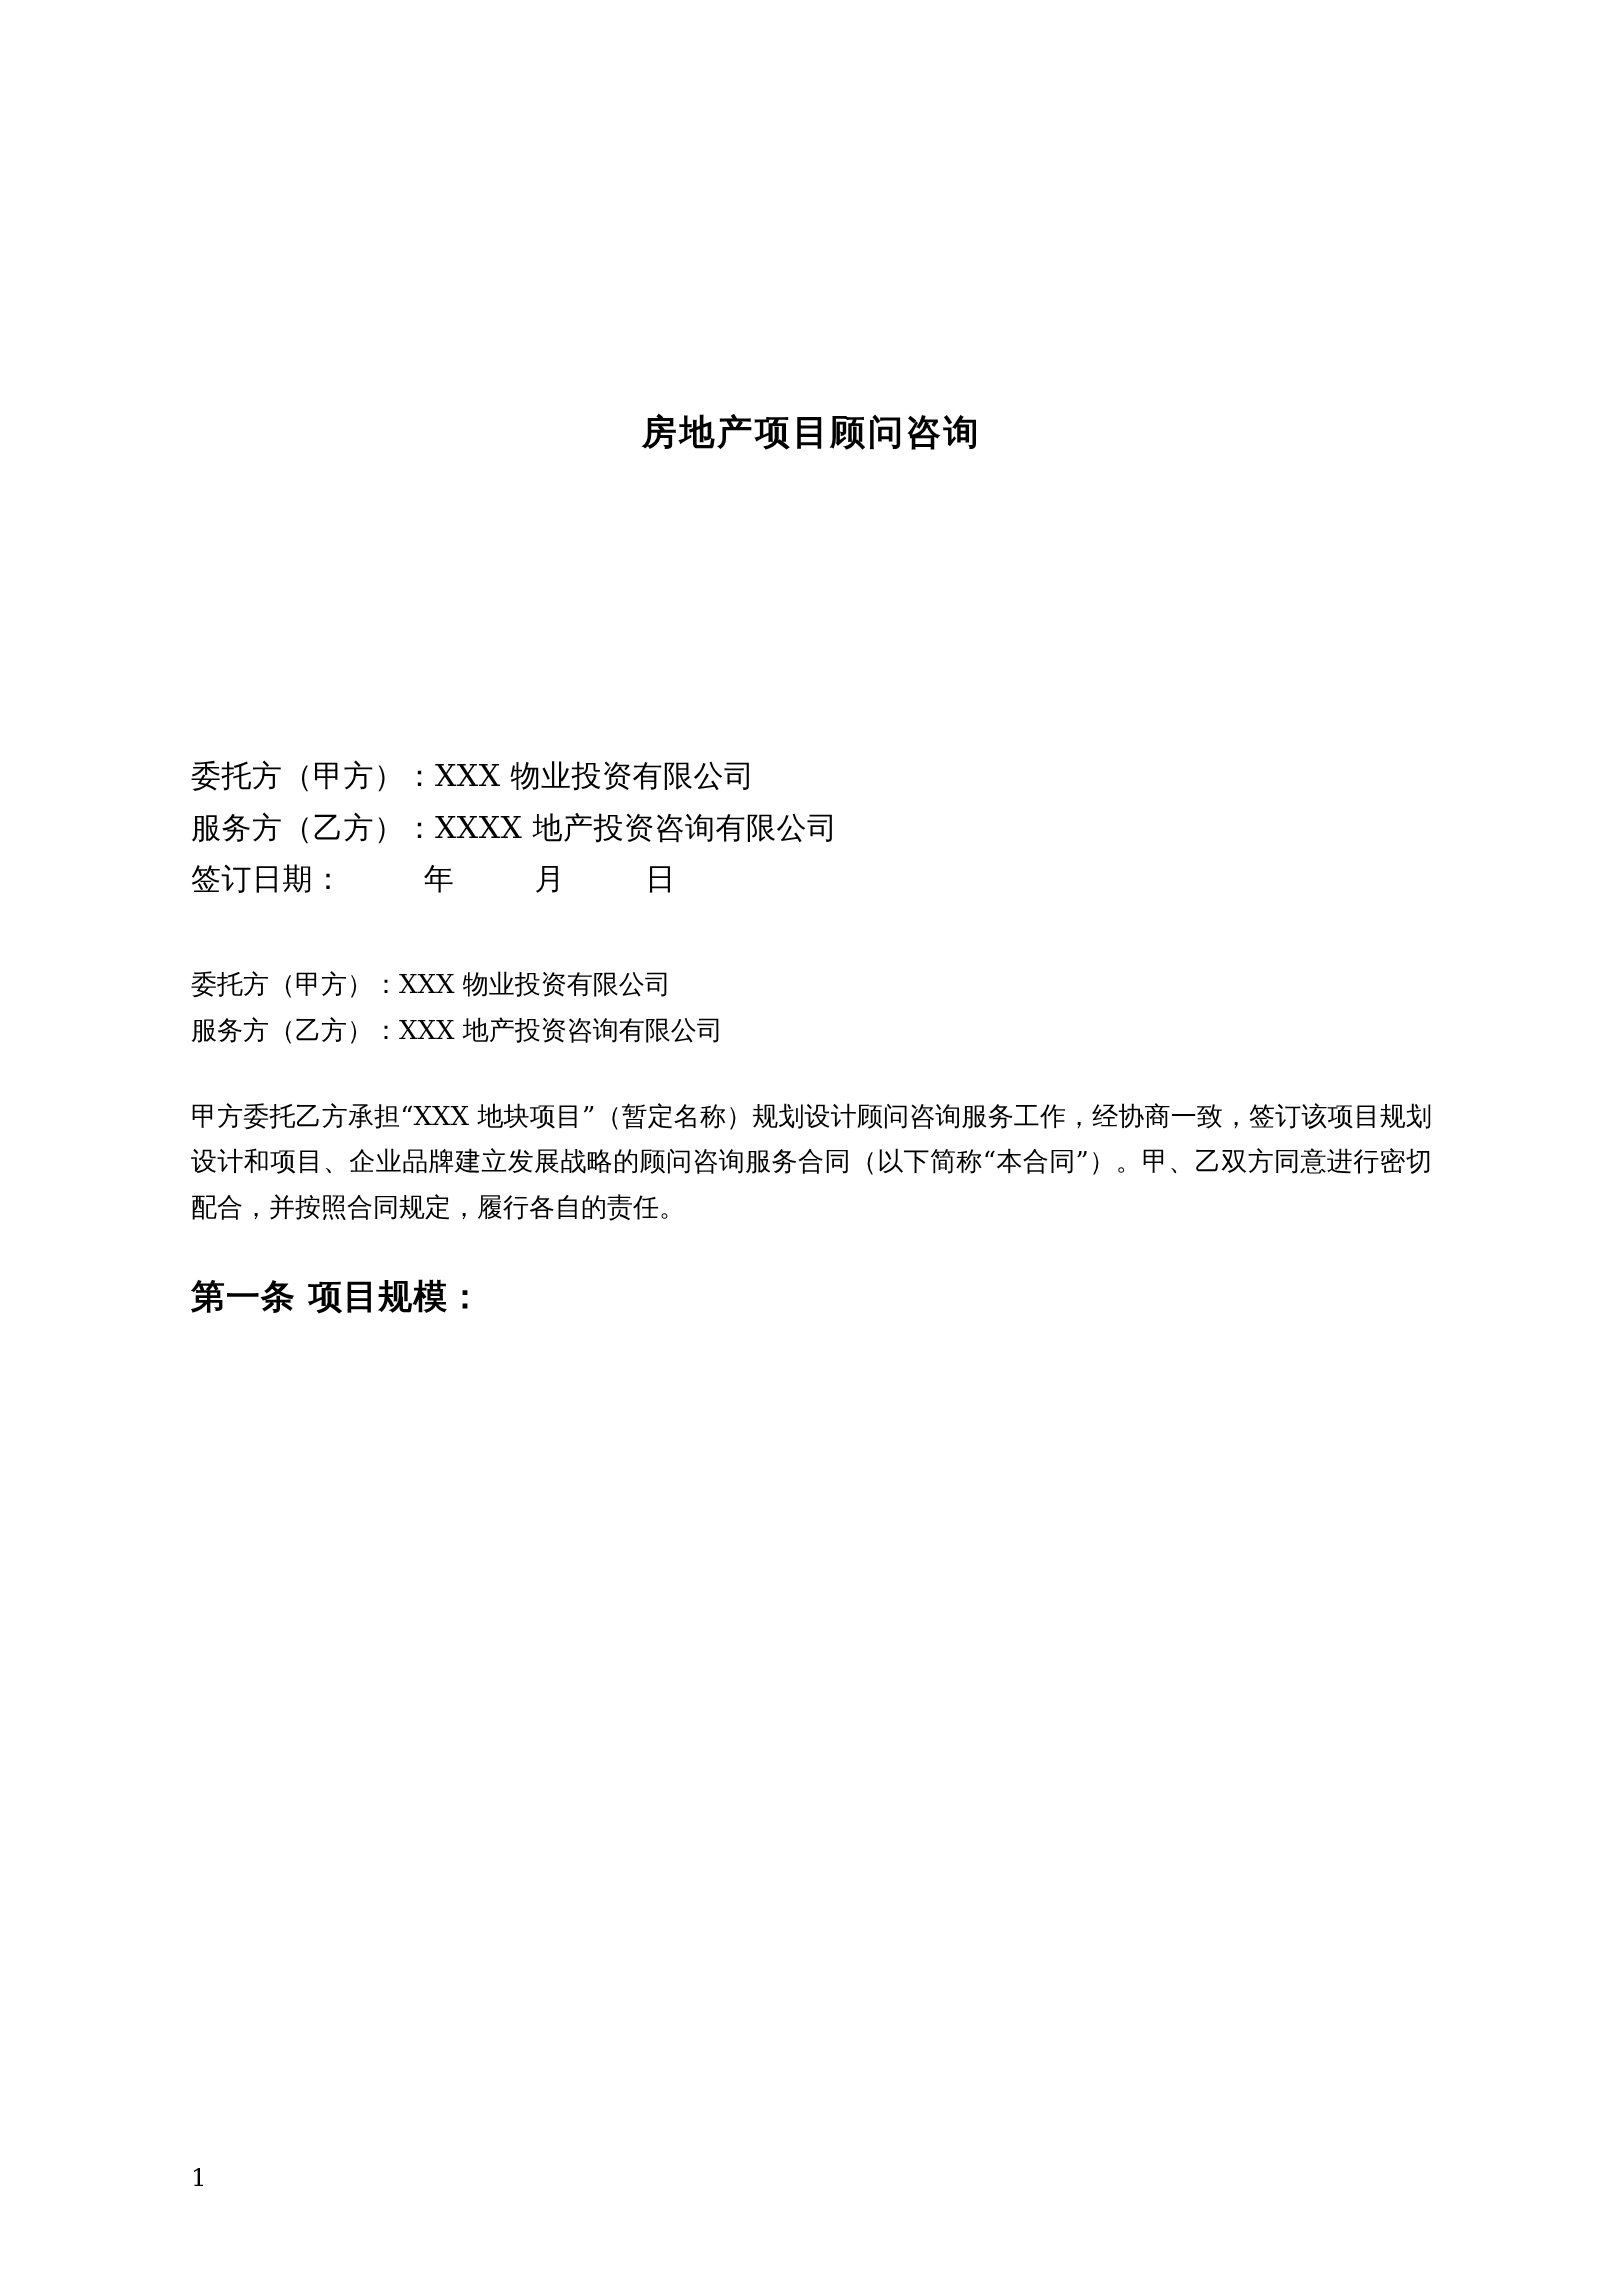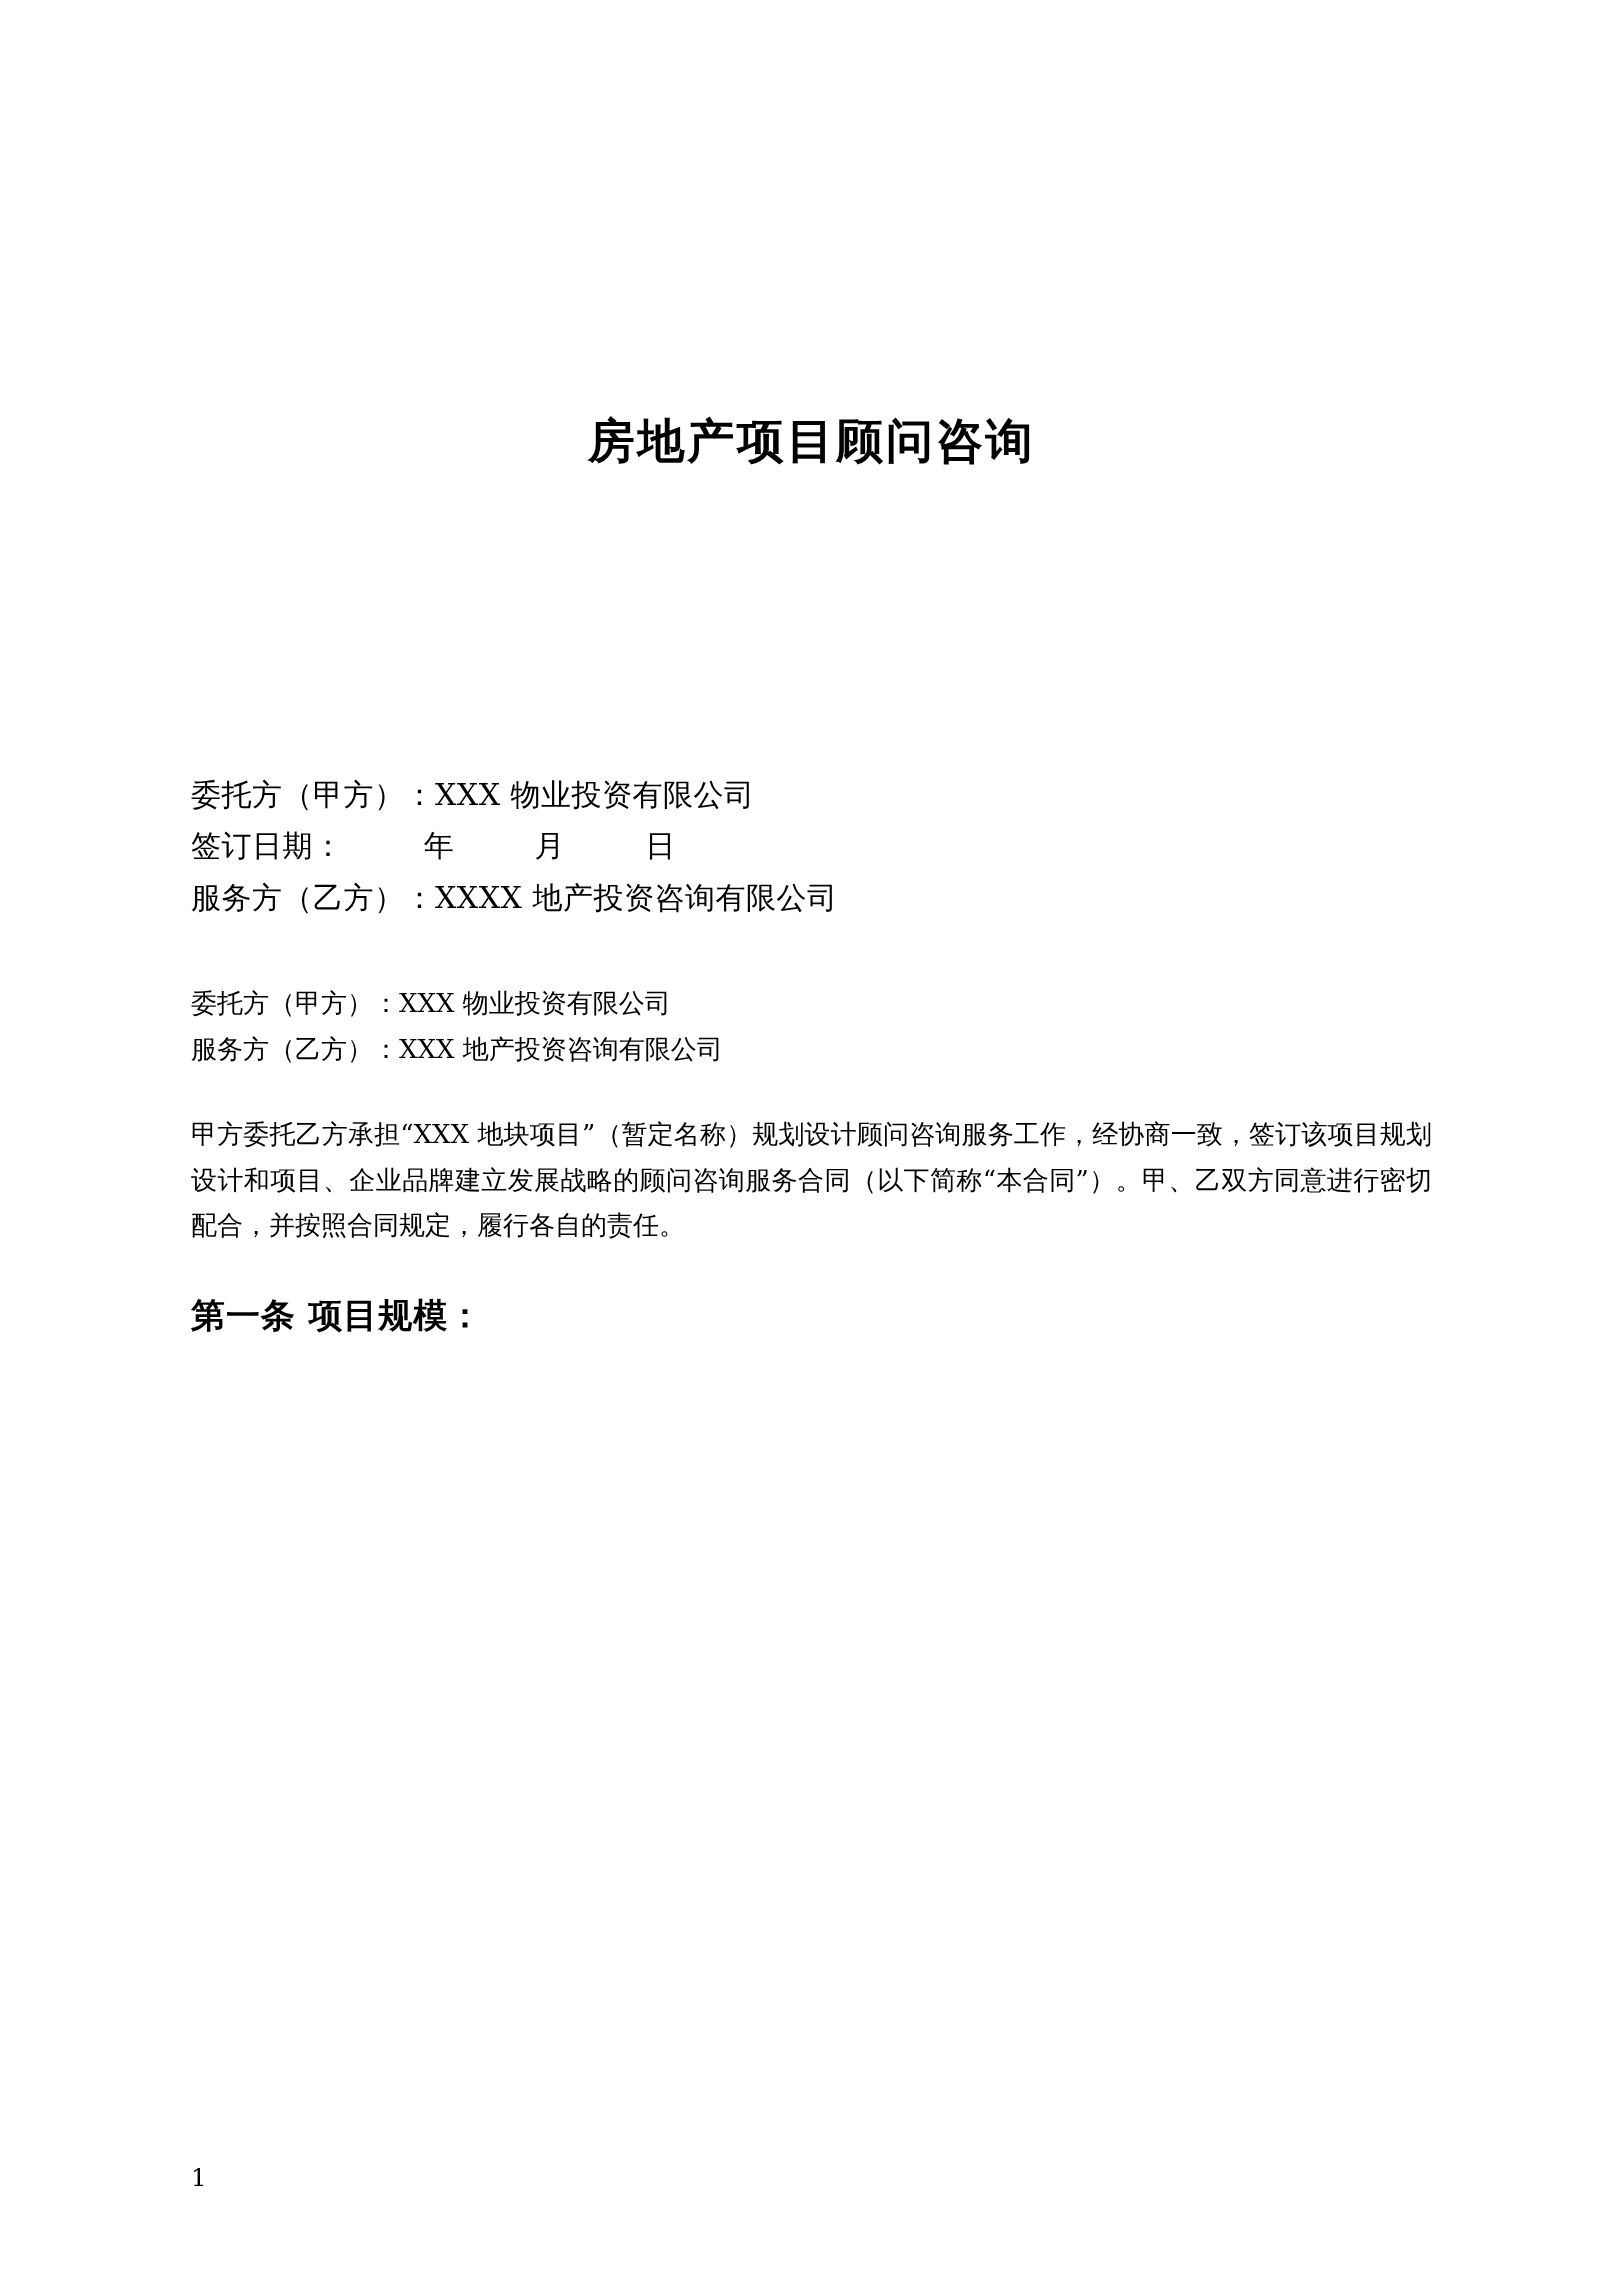--- a/index.html
+++ b/index.html
@@ -20,21 +20,21 @@
     width: 1623px;
     height: 2294px;
     box-sizing: border-box;
     padding: 0 191px;
   }
   .title-block {
     padding-top: 405px;
     text-align: center;
   }
   .doc-title-line {
-    font-size: 47px;
+    font-size: 35px;
     font-weight: bold;
     letter-spacing: 2.7px;
     line-height: 1.55;
   }
   .doc-title-line.second {
     margin-top: 56px;
   }
   .parties-block {
     margin-top: 291px;
     font-size: 30px;
@@ -81,22 +81,22 @@
 <body>
 
 <div class="page">
 
   <div class="title-block">
     <div class="doc-title-line">房地产项目顾问咨询</div>
   </div>
 
   <div class="parties-block">
     <div class="party-row">委托方（甲方）：XXX 物业投资有限公司</div>
+    <div class="party-row">服务方（乙方）：XXXX 地产投资咨询有限公司</div>
     <div class="party-row">签订日期：        年        月        日</div>
-    <div class="party-row">服务方（乙方）：XXXX 地产投资咨询有限公司</div>
   </div>
 
 
   <div class="sub-parties">
     <div>委托方（甲方）：XXX 物业投资有限公司</div>
     <div>服务方（乙方）：XXX 地产投资咨询有限公司</div>
   </div>
 
   <div class="body-para">甲方委托乙方承担“XXX 地块项目”（暂定名称）规划设计顾问咨询服务工作，经协商一致，签订该项目规划设计和项目、企业品牌建立发展战略的顾问咨询服务合同（以下简称“本合同”）。甲、乙双方同意进行密切配合，并按照合同规定，履行各自的责任。</div>
 

